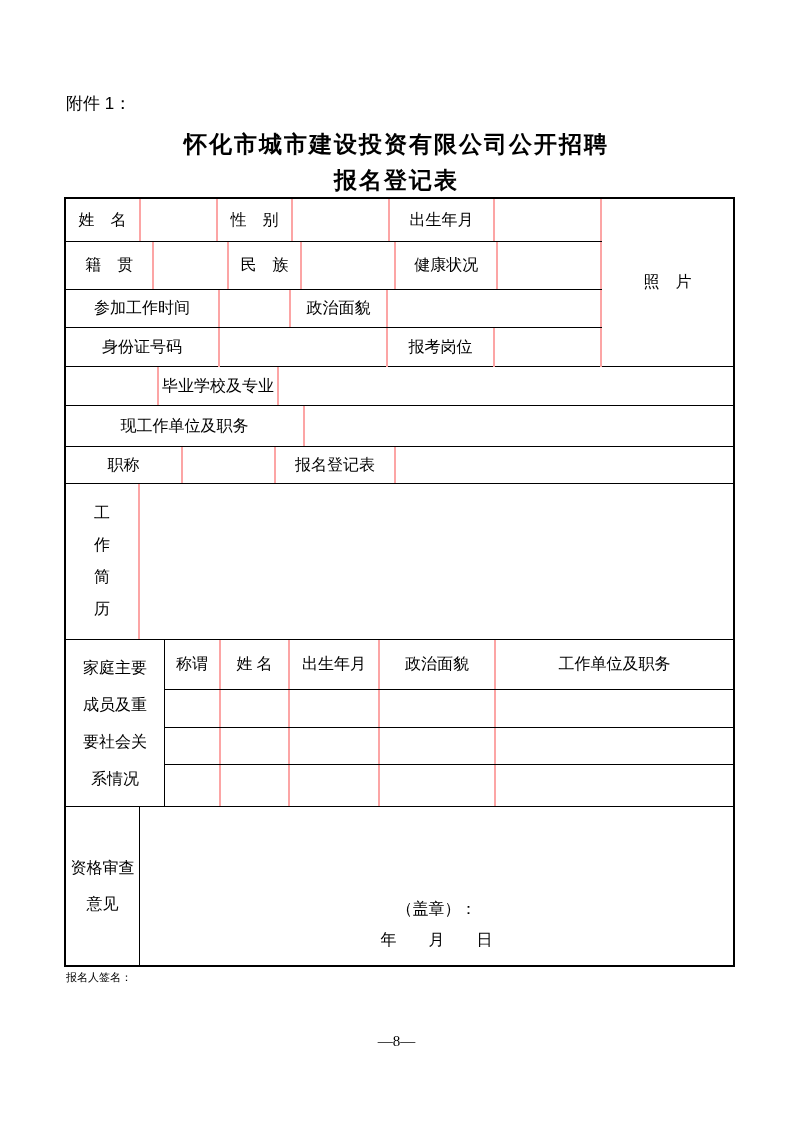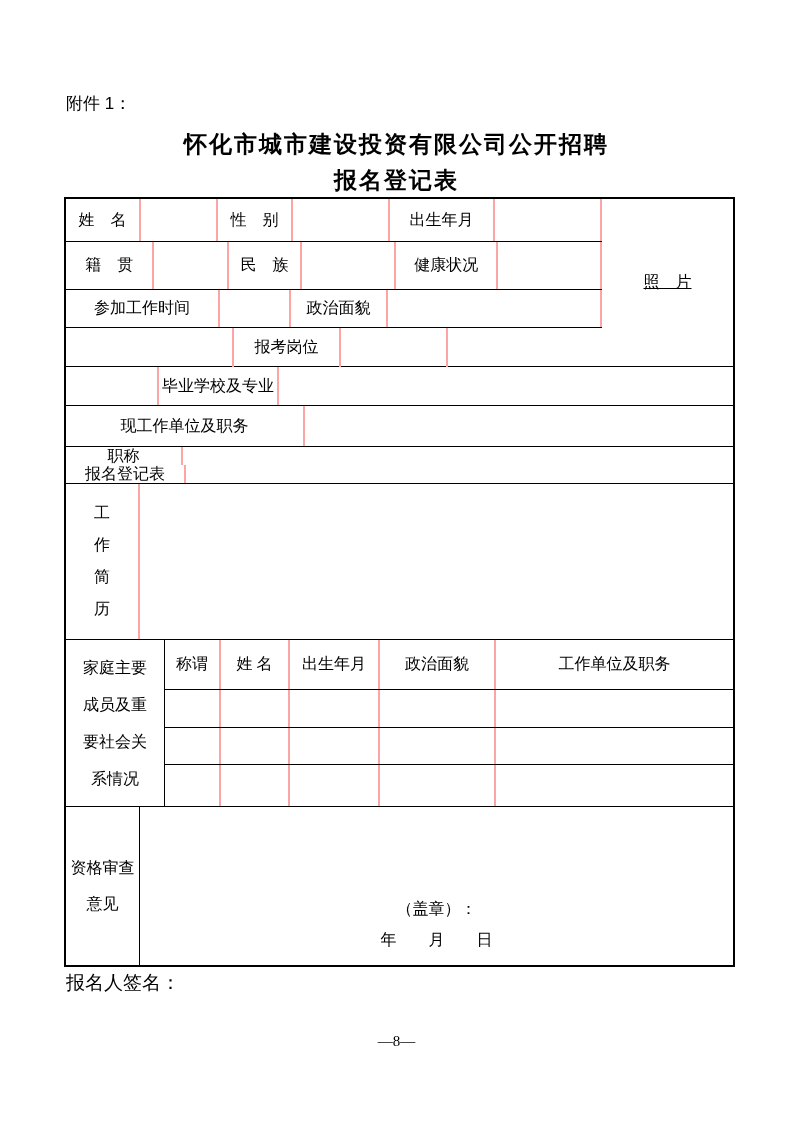--- a/index.html
+++ b/index.html
@@ -34,25 +34,25 @@
     border-right: 2px solid #fca5a5;
     display: flex; align-items: center; justify-content: center;
     overflow: hidden;
   }
   .cell.last { border-right: none; }
   .secA { display: flex; border-bottom: 1px solid #000; height: 168px; }
   .secA-left { width: 536px; display: flex; flex-direction: column; }
   .secA-left .row { flex: none; }
   .photo-cell {
     width: 131px; height: 100%;
-    display: flex; align-items: center; justify-content: center; text-decoration: underline;
+    display: flex; align-items: center; justify-content: center;
   }
   .r1 { height: 43px; } .r2 { height: 48px; } .r3 { height: 38px; }
   .r4 { height: 39px; border-bottom: none; }
-  .r5 { height: 39px; } .r6 { height: 41px; } .r7 { height: 37px; flex-direction: column; }
+  .r5 { height: 39px; } .r6 { height: 41px; } .r7 { height: 37px; }
   .r8 { height: 156px; }
   .vert-label {
     flex-direction: column; justify-content: space-around;
     padding: 14px 0;
   }
   .fam-section { display: flex; border-bottom: 1px solid #000; height: 167px; }
   .fam-label {
     width: 99px; border-right: 1px solid #000;
     display: flex; flex-direction: column; align-items: center; justify-content: center;
     line-height: 37px; text-align: center;
@@ -69,21 +69,21 @@
     line-height: 36px; text-align: center;
   }
   .review-content {
     width: 593px;
     display: flex; flex-direction: column; align-items: center; justify-content: flex-end;
     padding-bottom: 14px;
   }
   .stamp-line { margin-bottom: 10px; }
   .signature {
     position: absolute; left: 66px; top: 970px;
-    font-size: 19px;
+    font-size: 11px;
   }
   .page-number {
     position: absolute; left: 0; top: 1033px; width: 100%;
     text-align: center; font-size: 15px;
   }
 </style>
 </head>
 <body>
 
 <div class="page">
@@ -115,20 +115,21 @@
           <div class="cell" style="width:105px">健康状况</div>
           <div class="cell" style="width:107px"></div>
         </div>
         <div class="row r3">
           <div class="cell" style="width:154px">参加工作时间</div>
           <div class="cell" style="width:71px"></div>
           <div class="cell" style="width:97px">政治面貌</div>
           <div class="cell" style="width:214px"></div>
         </div>
         <div class="row r4">
+          <div class="cell" style="width:154px">身份证号码</div>
           <div class="cell" style="width:168px"></div>
           <div class="cell" style="width:107px">报考岗位</div>
           <div class="cell" style="width:107px"></div>
         </div>
       </div>
       <div class="photo-cell">照　片</div>
     </div>
 
     <div class="row r5">
       <div class="cell" style="width:93px"></div>

